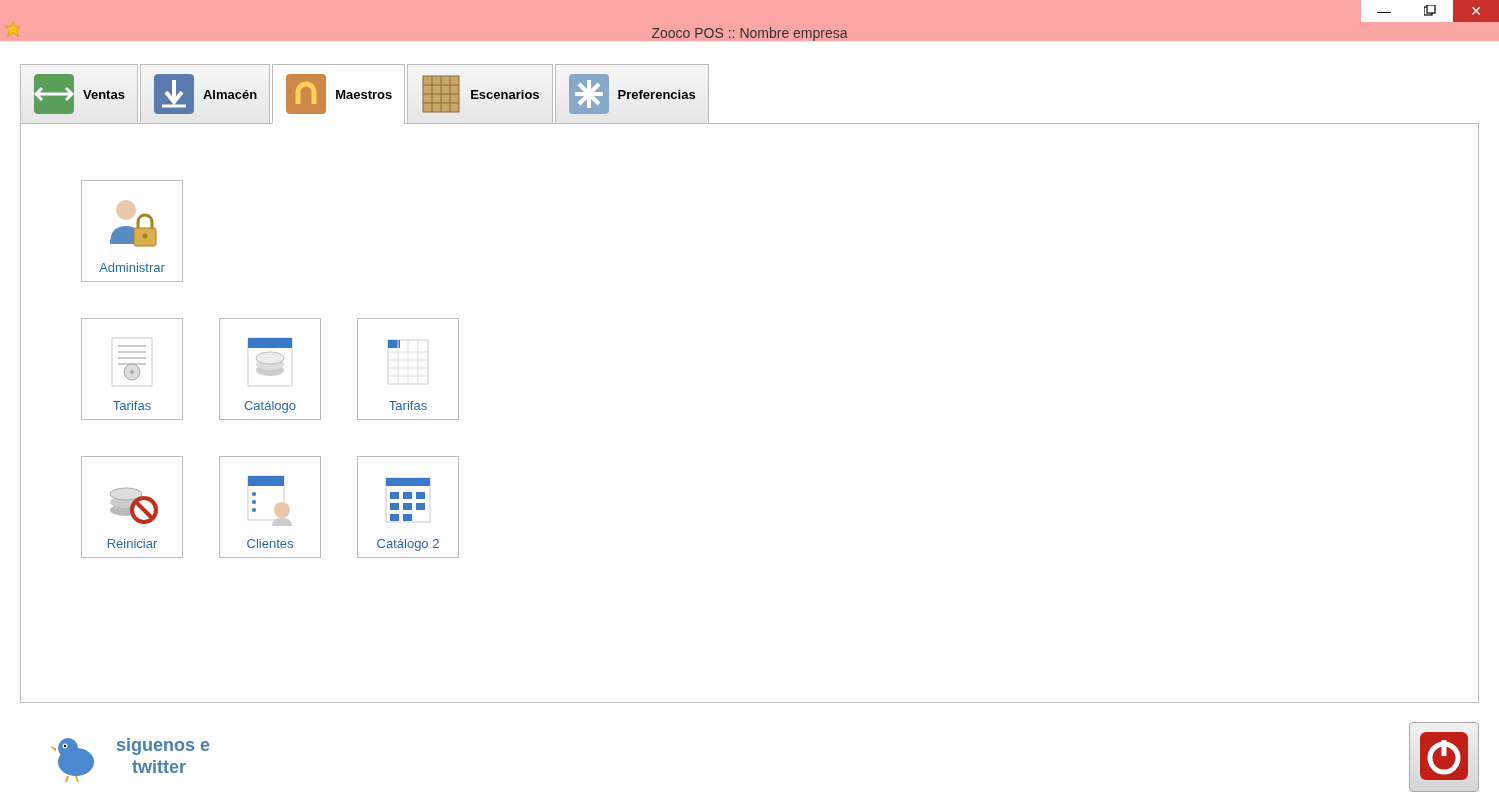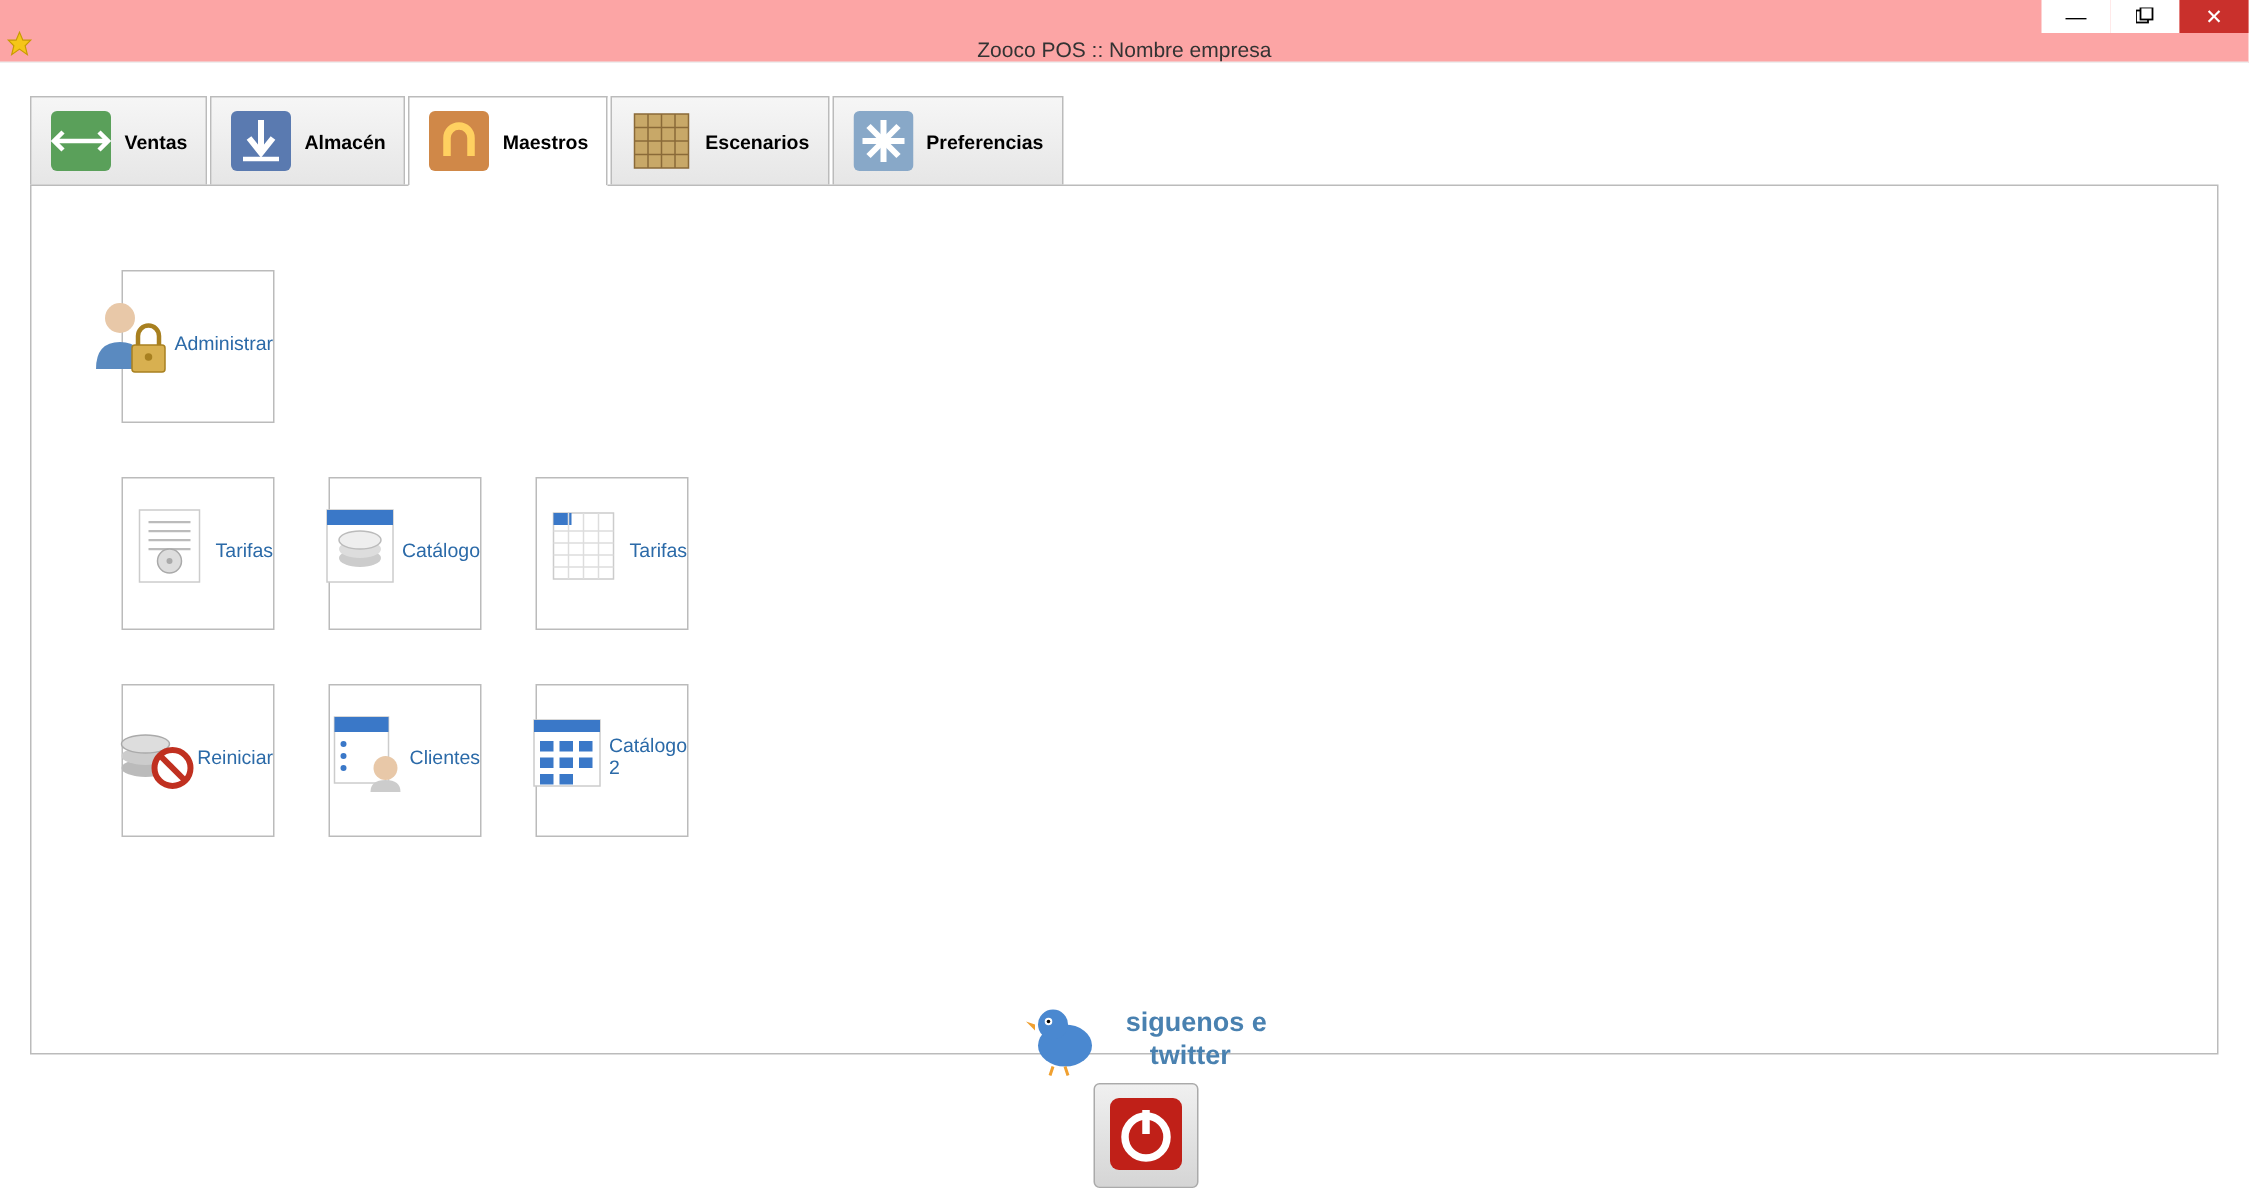--- a/index.html
+++ b/index.html
@@ -18,26 +18,26 @@
 .tabstrip { display: flex; align-items: flex-end; margin: 16px 0 0 20px; height: 66px; }
 .tab { display: flex; align-items: center; gap: 8px; padding: 10px 12px; height: 60px; border: 1px solid #bbb; background: linear-gradient(#f6f6f6,#e6e6e6); cursor: pointer; margin-right: 2px; position: relative; }
 .tab.active { background: #fff; border-bottom: 1px solid #fff; z-index: 2; }
 .tab .tab-icon { width: 42px; height: 42px; display: flex; align-items: center; justify-content: center; border-radius: 4px; }
 .tab .tab-label { font-weight: bold; color: #000; font-size: 13px; }
 
 
 .panel { margin: 0 20px 12px 20px; border: 1px solid #bbb; background: #fff; height: 580px; padding: 56px 0 0 60px; position: relative; top: -1px; }
 
 .row { display: flex; gap: 36px; margin-bottom: 36px; }
-.card { width: 102px; height: 102px; border: 1px solid #bbb; background: #fff; display: flex; flex-direction: row; align-items: center; justify-content: flex-end; cursor: pointer; padding-bottom: 6px; }
+.card { width: 102px; height: 102px; border: 1px solid #bbb; background: #fff; display: flex; flex-direction: column; align-items: center; justify-content: flex-end; cursor: pointer; padding-bottom: 6px; }
 .card .icon-big { width: 64px; height: 64px; display: flex; align-items: center; justify-content: center; margin-bottom: 4px; }
 .card .card-label { color: #2b6aa8; font-size: 13px; }
 
 
-.footer { position: absolute; bottom: 8px; left: 48px; right: 20px; display: flex; align-items: center; justify-content: space-between; flex-direction: column; }
+.footer { position: absolute; bottom: 8px; left: 48px; right: 20px; display: flex; justify-content: space-between; }
 .twitter-area { display: flex; align-items: center; gap: 12px; }
 .twitter-text { color: #4981b0; font-weight: bold; font-size: 18px; line-height: 1.2; }
 .power-btn { width: 70px; height: 70px; border: 1px solid #aaa; border-radius: 4px; background: linear-gradient(#f0f0f0,#d5d5d5); display: flex; align-items: center; justify-content: center; cursor: pointer; }
 
 </style>
 </head>
 <body>
 
 <div class="titlebar">
   <span class="star">

